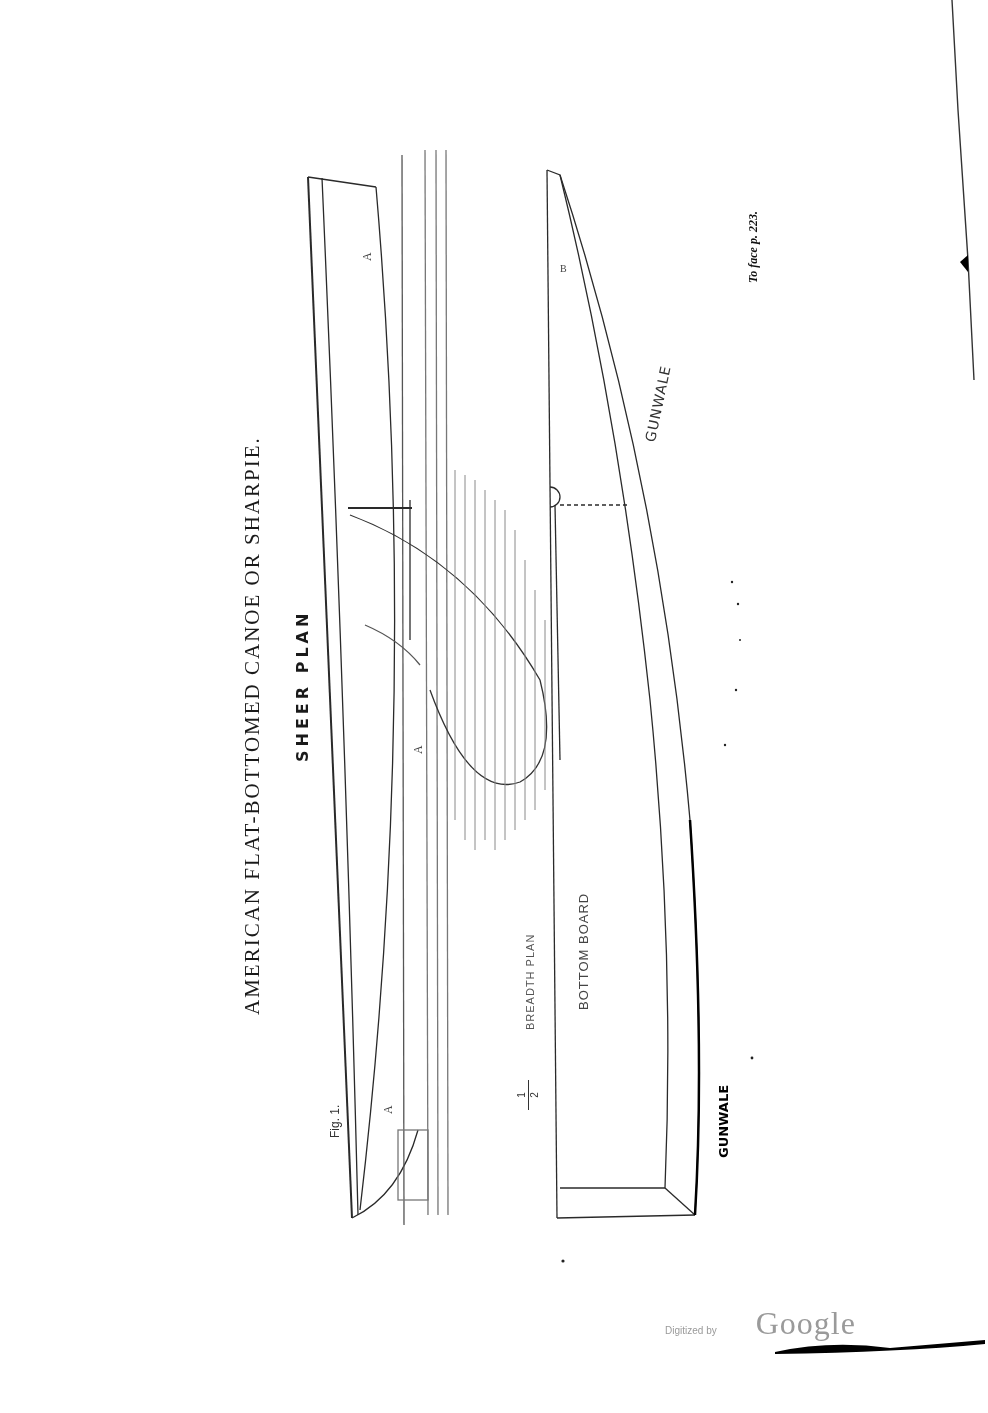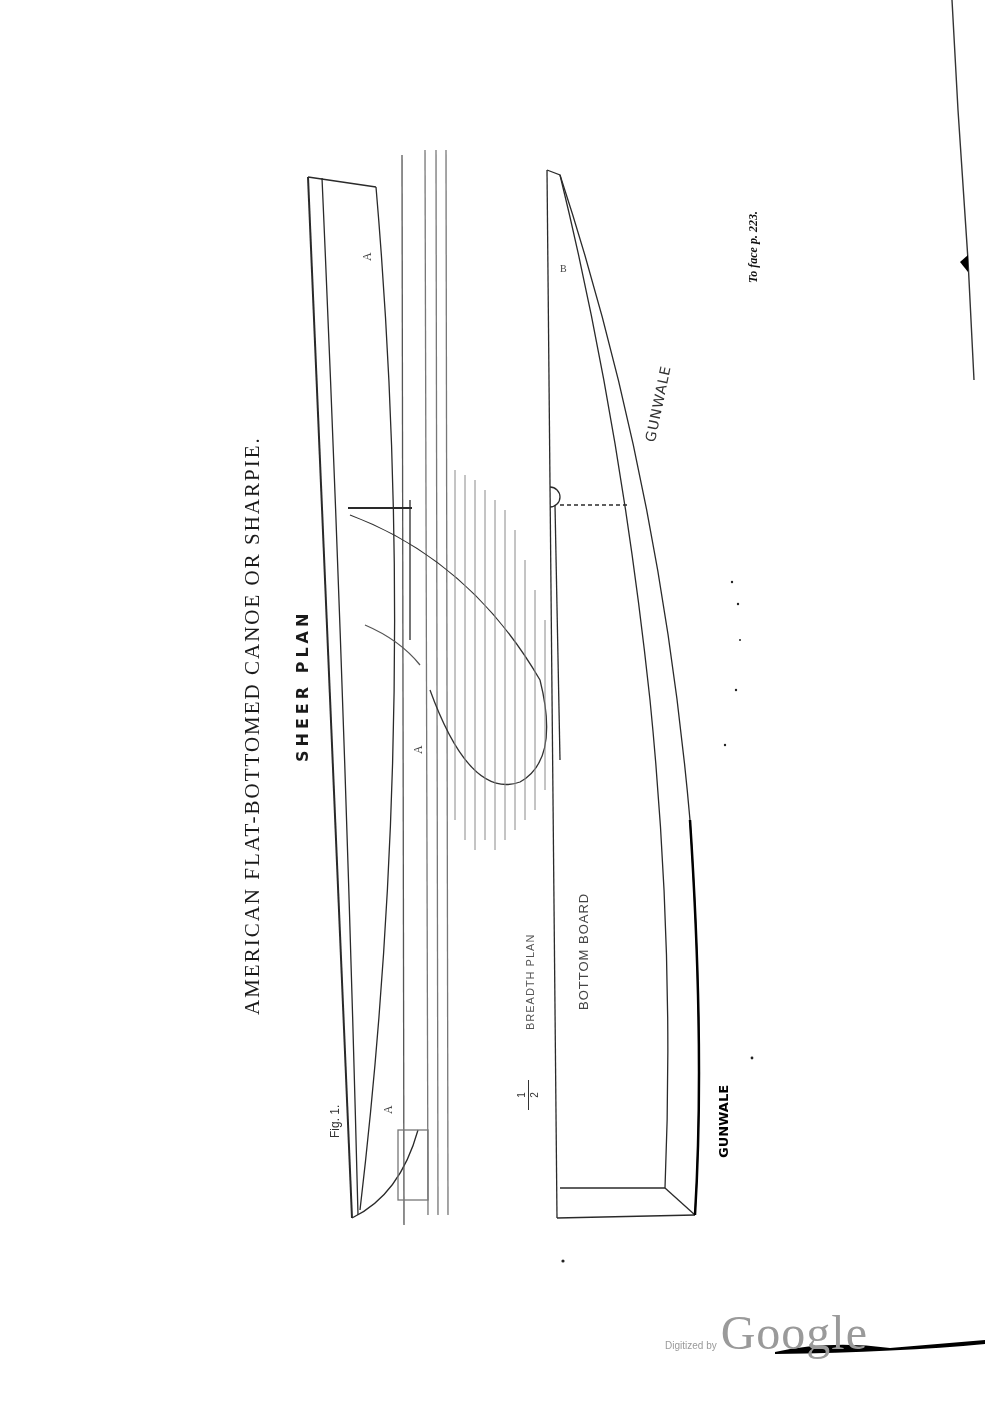--- a/index.html
+++ b/index.html
@@ -11,21 +11,21 @@
   .fig { font-family: "Liberation Sans", sans-serif; font-size: 12px; left: 328px; top: 1138px; color: #333; }
   .breadth { font-family: "Liberation Sans", sans-serif; font-size: 11px; letter-spacing: 1px; left: 524px; top: 1030px; color: #555; }
   .bottomboard { font-family: "Liberation Sans", sans-serif; font-size: 13px; letter-spacing: 1px; left: 576px; top: 1010px; color: #444; }
   .gunwale-top { font-family: "DejaVu Sans", sans-serif; font-size: 14px; letter-spacing: 1px; color: #333; left: 642px; top: 440px; transform: rotate(-78deg); }
   .gunwale-bottom { font-family: "DejaVu Sans", sans-serif; font-weight: bold; font-size: 13px; left: 716px; top: 1158px; color: #000; }
   .toface { font-family: "Liberation Serif", serif; font-style: italic; font-weight: bold; font-size: 12px; left: 746px; top: 283px; color: #111; }
   .scale { position: absolute; left: 516px; top: 1080px; width: 30px; height: 30px; transform: rotate(-90deg); font-family: "Liberation Sans", sans-serif; font-size: 10px; color: #333; text-align: center; line-height: 12px; }
   .scale .num { display: block; border-bottom: 1px solid #333; }
   .watermark { position: absolute; left: 665px; top: 1305px; color: #9a9a9a; }
   .watermark .small { font-family: "Liberation Sans", sans-serif; font-size: 10px; vertical-align: baseline; }
-  .watermark .big { font-family: "Liberation Serif", serif; font-size: 48px; letter-spacing: 1px; }
+  .watermark .big { font-family: "Liberation Serif", serif; font-size: 32px; letter-spacing: 1px; margin-left: 35px; }
 </style>
 </head>
 <body>
 
 <div id="plate">
   <svg width="988" height="1413" viewBox="0 0 988 1413" xmlns="http://www.w3.org/2000/svg">
 
     <g fill="none" stroke="#2a2a2a" stroke-width="1.3">
 
       <path d="M308 177 Q 330 700 352 1218" stroke-width="2"></path>

